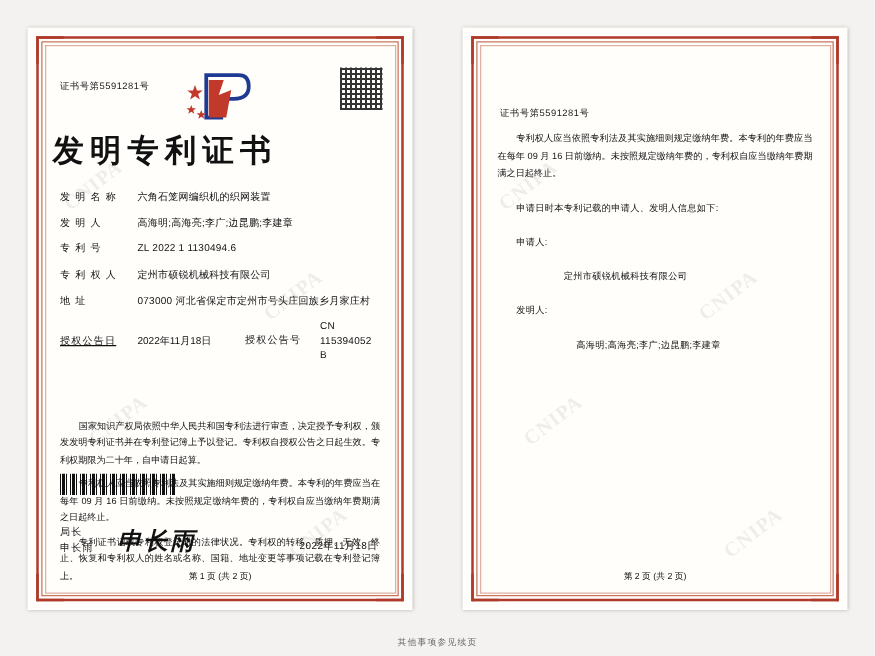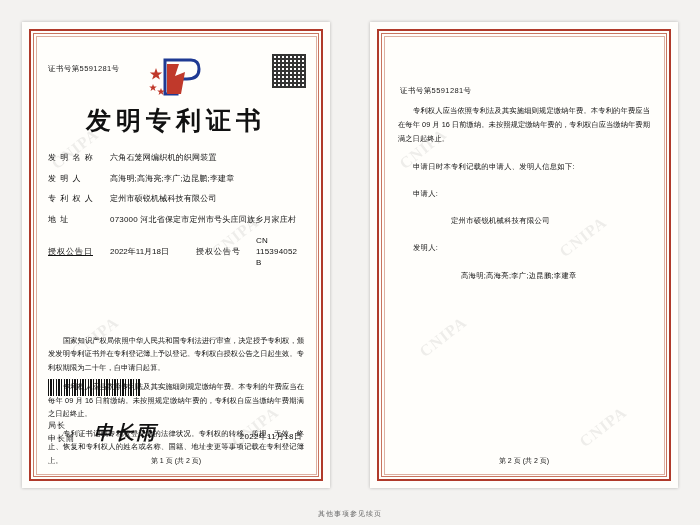--- a/index.html
+++ b/index.html
@@ -97,21 +97,21 @@
     left: 10px;
     top: 44px;
     font-size: 7.5px;
     color: #1a1a1a;
     letter-spacing: 0.4px;
   }
   .main-title {
     position: absolute;
     left: 0; right: 0;
     top: 62px;
-    text-align: center;
+    text-align: left;
     font-family: "Liberation Serif", serif;
     font-size: 25px;
     font-weight: bold;
     letter-spacing: 5px;
     color: #111;
   }
 
   
   .fields {
     position: absolute;
@@ -305,20 +305,24 @@
       <div class="fields">
         <div class="field-row">
           <div class="field-label">发 明 名 称</div>
           <div class="field-value">六角石笼网编织机的织网装置</div>
         </div>
         <div class="field-row">
           <div class="field-label">发 明 人</div>
           <div class="field-value">高海明;高海亮;李广;边昆鹏;李建章</div>
         </div>
         <div class="field-row">
+          <div class="field-label">专 利 号</div>
+          <div class="field-value">ZL 2022 1 1130494.6</div>
+        </div>
+        <div class="field-row">
           <div class="field-label">专 利 权 人</div>
           <div class="field-value">定州市硕锐机械科技有限公司</div>
         </div>
         <div class="field-row">
           <div class="field-label">地        址</div>
           <div class="field-value">073000 河北省保定市定州市号头庄回族乡月家庄村</div>
         </div>
         <div class="field-row split">
           <div class="field-label">授权公告日</div>
           <div class="second-value">2022年11月18日</div>

